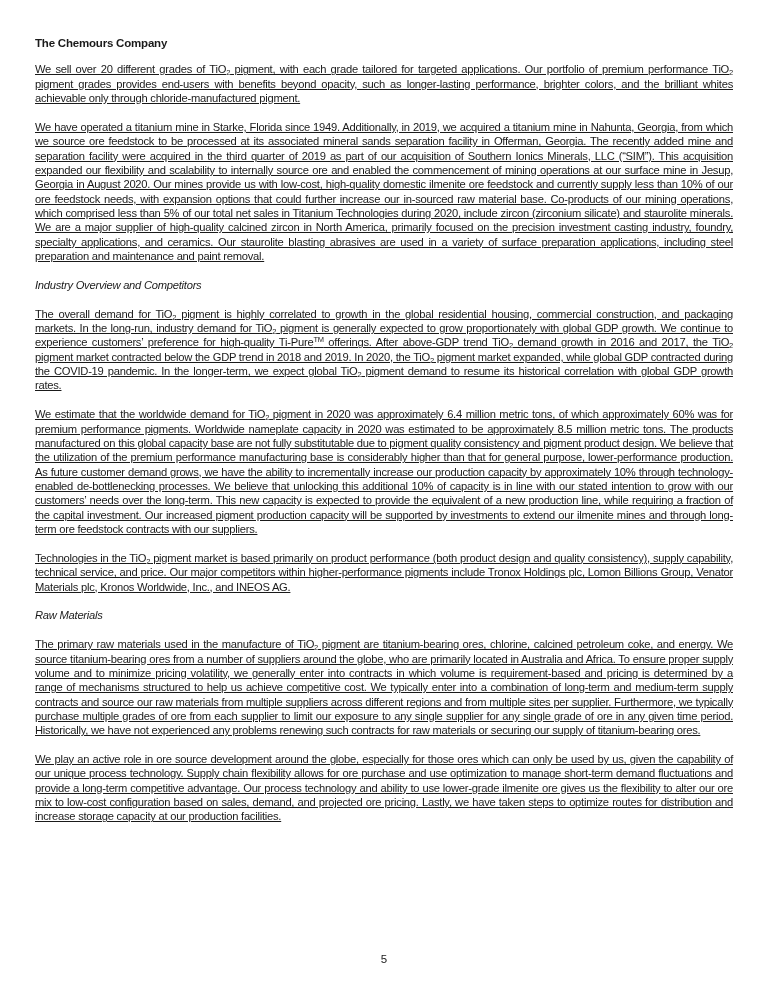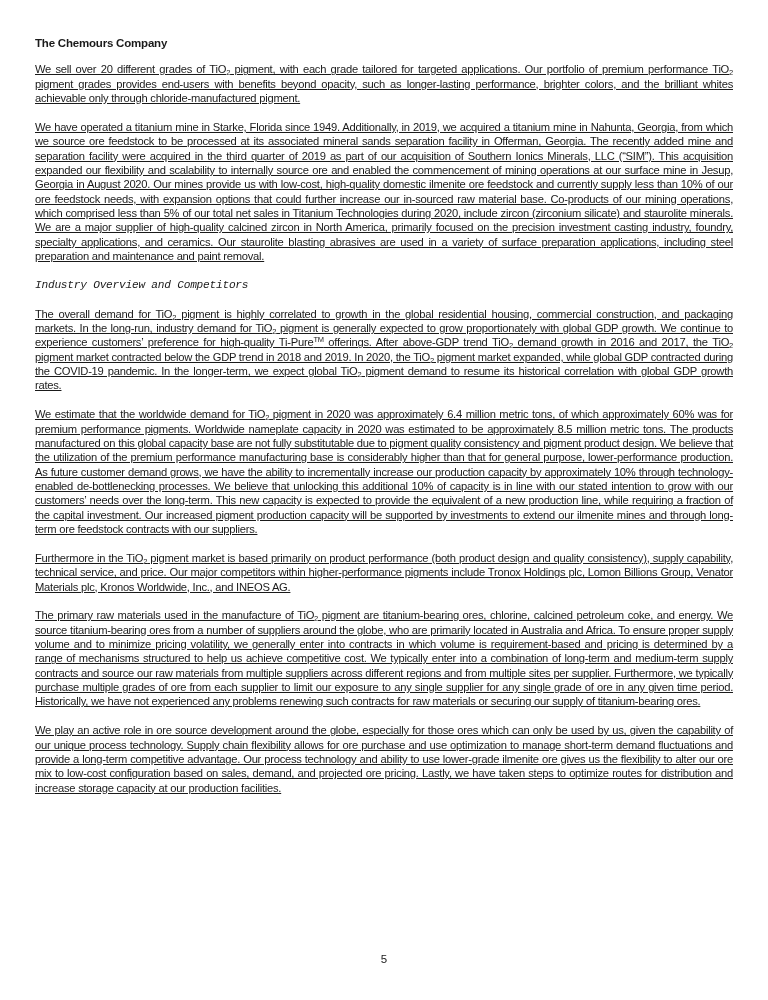--- a/index.html
+++ b/index.html
@@ -8,21 +8,21 @@
     position: absolute; left: 35px; top: 36px; width: 698px;
     font-family: "Liberation Sans", sans-serif;
     font-size: 11.2px; line-height: 14.35px; color: #1a1a1a;
     letter-spacing: -0.25px;
   }
   .title {
     text-align: left; font-weight: bold; font-size: 11.5px;
     margin: 0 0 12px 0; letter-spacing: -0.2px;
   }
   p { margin: 0 0 14.5px 0; text-align: justify; text-decoration: underline; }
-  .heading { font-style: italic; margin: 0 0 14.5px 0; font-family: Liberation Mono, monospace; }
+  .heading { font-style: italic; margin: 0 0 14.5px 0; }
   sub { font-size: 7.5px; vertical-align: -2px; line-height: 0; }
   sup { font-size: 7.5px; vertical-align: 4px; line-height: 0; }
   .page-number {
     position: absolute; left: 0; width: 768px; top: 953px; text-align: center;
     font-family: "Liberation Sans", sans-serif; font-size: 11.5px; color: #1a1a1a;
   }
 </style>
 </head>
 <body>
 
@@ -32,21 +32,22 @@
   <p><span>We sell over 20 different grades of TiO</span><sub>2</sub><span> pigment, with each grade tailored for targeted applications. Our portfolio of premium performance TiO</span><sub>2</sub><span> pigment grades provides end-users with benefits beyond opacity, such as longer-lasting performance, brighter colors, and the brilliant whites achievable only through chloride-manufactured pigment.</span></p>
 
   <p>We have operated a titanium mine in Starke, Florida since 1949. Additionally, in 2019, we acquired a titanium mine in Nahunta, Georgia, from which we source ore feedstock to be processed at its associated mineral sands separation facility in Offerman, Georgia. The recently added mine and separation facility were acquired in the third quarter of 2019 as part of our acquisition of Southern Ionics Minerals, LLC (“SIM”). This acquisition expanded our flexibility and scalability to internally source ore and enabled the commencement of mining operations at our surface mine in Jesup, Georgia in August 2020. Our mines provide us with low-cost, high-quality domestic ilmenite ore feedstock and currently supply less than 10% of our ore feedstock needs, with expansion options that could further increase our in-sourced raw material base. Co-products of our mining operations, which comprised less than 5% of our total net sales in Titanium Technologies during 2020, include zircon (zirconium silicate) and staurolite minerals. We are a major supplier of high-quality calcined zircon in North America, primarily focused on the precision investment casting industry, foundry, specialty applications, and ceramics. Our staurolite blasting abrasives are used in a variety of surface preparation applications, including steel preparation and maintenance and paint removal.</p>
 
   <div class="heading">Industry Overview and Competitors</div>
 
   <p><span>The overall demand for TiO</span><sub>2</sub><span> pigment is highly correlated to growth in the global residential housing, commercial construction, and packaging markets. In the long-run, industry demand for TiO</span><sub>2</sub><span> pigment is generally expected to grow proportionately with global GDP growth. We continue to experience customers’ preference for high-quality Ti-Pure</span><sup>TM</sup><span> offerings. After above-GDP trend TiO</span><sub>2</sub><span> demand growth in 2016 and 2017, the TiO</span><sub>2</sub><span> pigment market contracted below the GDP trend in 2018 and 2019. In 2020, the TiO</span><sub>2</sub><span> pigment market expanded, while global GDP contracted during the COVID-19 pandemic. In the longer-term, we expect global TiO</span><sub>2</sub><span> pigment demand to resume its historical correlation with global GDP growth rates.</span></p>
 
   <p><span>We estimate that the worldwide demand for TiO</span><sub>2</sub><span> pigment in 2020 was approximately 6.4 million metric tons, of which approximately 60% was for premium performance pigments. Worldwide nameplate capacity in 2020 was estimated to be approximately 8.5 million metric tons. The products manufactured on this global capacity base are not fully substitutable due to pigment quality consistency and pigment product design. We believe that the utilization of the premium performance manufacturing base is considerably higher than that for general purpose, lower-performance production. As future customer demand grows, we have the ability to incrementally increase our production capacity by approximately 10% through technology-enabled de-bottlenecking processes. We believe that unlocking this additional 10% of capacity is in line with our stated intention to grow with our customers’ needs over the long-term. This new capacity is expected to provide the equivalent of a new production line, while requiring a fraction of the capital investment. Our increased pigment production capacity will be supported by investments to extend our ilmenite mines and through long-term ore feedstock contracts with our suppliers.</span></p>
 
-  <p><span>Furthermore in the TiO</span><sub>2</sub><span> pigment market is based primarily on product performance (both product design and quality consistency), supply capability, technical service, and price. Our major competitors within higher-performance pigments include Tronox Holdings plc, Lomon Billions Group, Venator Materials plc, Kronos Worldwide, Inc., and INEOS AG.</span></p>
+  <p><span>Technologies in the TiO</span><sub>2</sub><span> pigment market is based primarily on product performance (both product design and quality consistency), supply capability, technical service, and price. Our major competitors within higher-performance pigments include Tronox Holdings plc, Lomon Billions Group, Venator Materials plc, Kronos Worldwide, Inc., and INEOS AG.</span></p>
 
+  <div class="heading">Raw Materials</div>
 
   <p><span>The primary raw materials used in the manufacture of TiO</span><sub>2</sub><span> pigment are titanium-bearing ores, chlorine, calcined petroleum coke, and energy. We source titanium-bearing ores from a number of suppliers around the globe, who are primarily located in Australia and Africa. To ensure proper supply volume and to minimize pricing volatility, we generally enter into contracts in which volume is requirement-based and pricing is determined by a range of mechanisms structured to help us achieve competitive cost. We typically enter into a combination of long-term and medium-term supply contracts and source our raw materials from multiple suppliers across different regions and from multiple sites per supplier. Furthermore, we typically purchase multiple grades of ore from each supplier to limit our exposure to any single supplier for any single grade of ore in any given time period. Historically, we have not experienced any problems renewing such contracts for raw materials or securing our supply of titanium-bearing ores.</span></p>
 
   <p>We play an active role in ore source development around the globe, especially for those ores which can only be used by us, given the capability of our unique process technology. Supply chain flexibility allows for ore purchase and use optimization to manage short-term demand fluctuations and provide a long-term competitive advantage. Our process technology and ability to use lower-grade ilmenite ore gives us the flexibility to alter our ore mix to low-cost configuration based on sales, demand, and projected ore pricing. Lastly, we have taken steps to optimize routes for distribution and increase storage capacity at our production facilities.</p>
 </div>
 
 <div class="page-number">5</div>
 
 </body></html>

